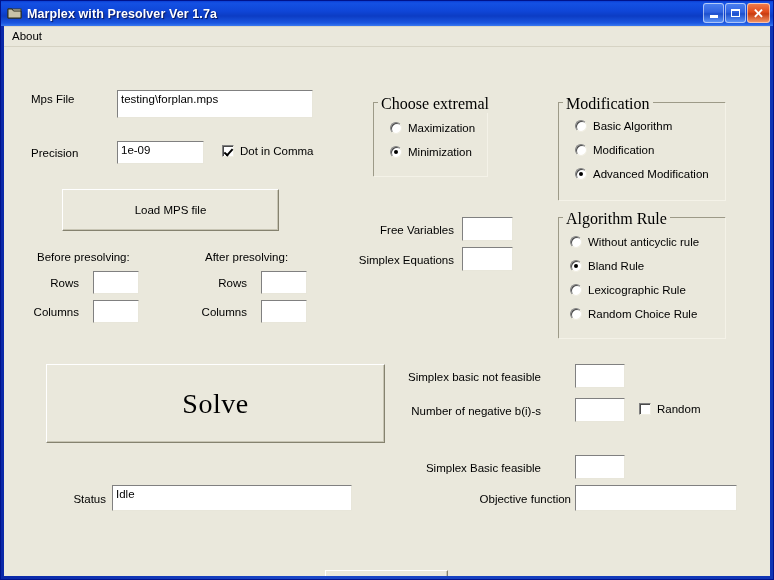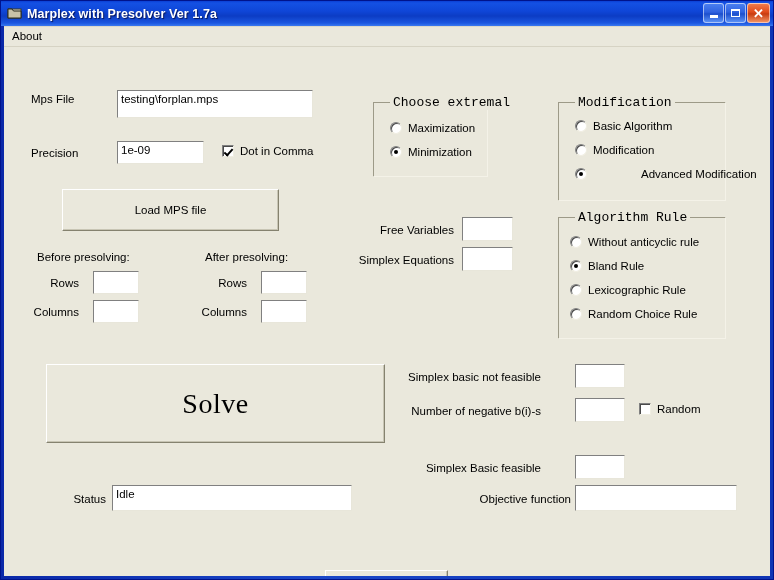--- a/index.html
+++ b/index.html
@@ -188,26 +188,26 @@
     position: absolute;
     left: -1px; top: -1px; right: -1px; bottom: -1px;
     border: 1px solid #f4f2e8;
     border-left-color: transparent;
     border-top-color: transparent;
     pointer-events: none;
   }
   .group-title {
     position: absolute;
     top: -8px;
-    left: 16px;
+    left: 4px;
     background: #eae8dc;
     padding: 0 3px;
-    font-size: 13px;
-    color: #000;
-    font-family: Liberation Mono, monospace;
+    font-size: 16px;
+    color: #000;
+    font-family: Liberation Serif, serif;
     white-space: nowrap;
   }
 
   
   .radio {
     position: absolute;
     display: flex;
     align-items: center;
     font-size: 11.5px;
     font-family: "Liberation Sans", sans-serif;
@@ -360,21 +360,21 @@
         <span class="group-inner"></span>
         <span class="group-title">Modification</span>
         <div class="radio" style="left:16px; top:17px;">
           <span class="radio-dot"></span>
           <span>Basic Algorithm</span>
         </div>
         <div class="radio" style="left:16px; top:41px;">
           <span class="radio-dot"></span>
           <span>Modification</span>
         </div>
-        <div class="radio checked" style="left:16px; top:65px;gap:48px;">
+        <div class="radio checked" style="left:16px; top:65px;">
           <span class="radio-dot"></span>
           <span>Advanced Modification</span>
         </div>
       </div>
 
       <div class="group" style="left:554px; top:170px; width:168px; height:122px;">
         <span class="group-inner"></span>
         <span class="group-title">Algorithm Rule</span>
         <div class="radio" style="left:11px; top:18px;">
           <span class="radio-dot"></span>

